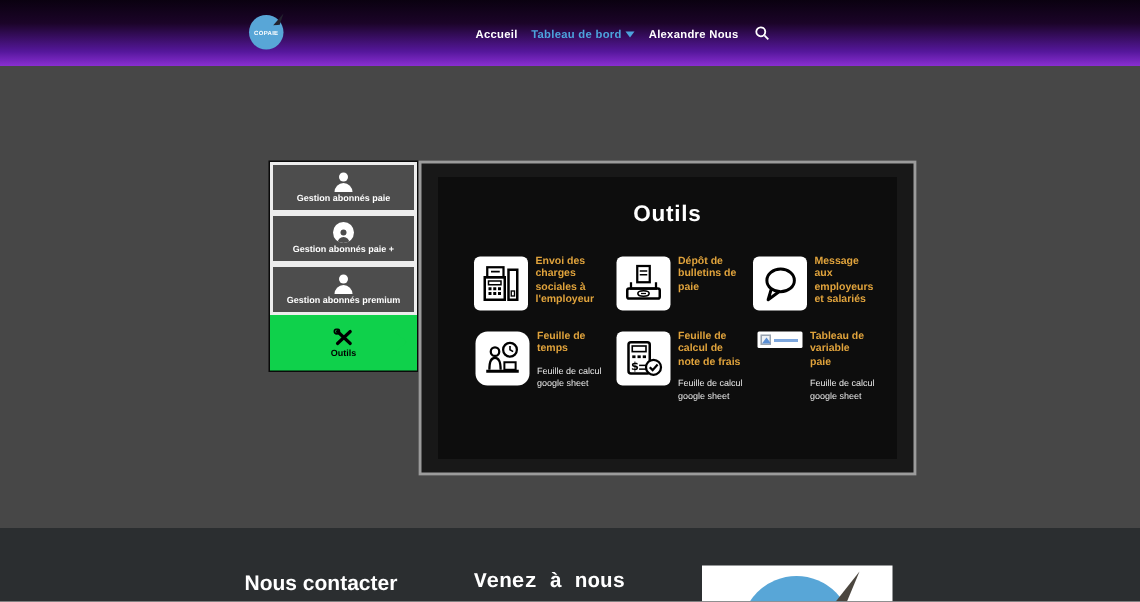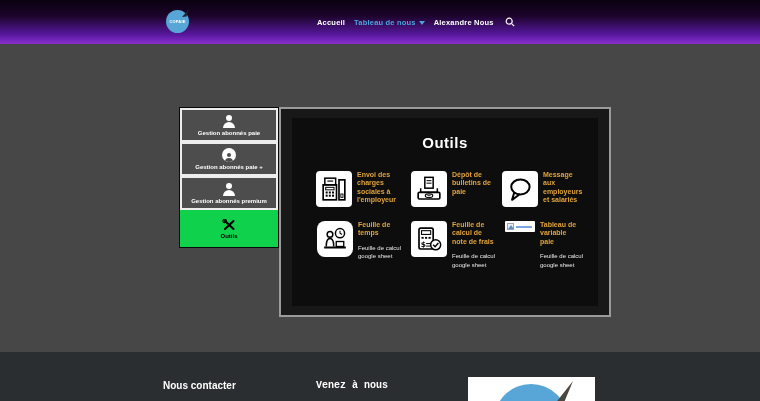--- a/index.html
+++ b/index.html
@@ -49,21 +49,21 @@
   .t-title { color:#e0a33c; font-size:7px; font-weight:bold; line-height:1.2; width:42px; }
   .t-sub { color:#e9e9e9; font-size:6px; line-height:1.45; margin-top:6px; width:46px; }
   .broken { width:30px; height:11px; background:#fff; border-radius:1px; display:flex; align-items:center; gap:2px; padding:1px 2px; flex:0 0 auto; }
   .broken .bi { width:7px; height:7px; border:1px solid #9aa4b0; position:relative; background:#eef2f6; }
   .broken .bi:after { content:""; position:absolute; left:0; bottom:0; width:0; height:0;
     border-left:3px solid transparent; border-right:3px solid transparent; border-bottom:4px solid #5b8fd4; }
   .broken .bline { width:16px; height:2px; background:#7da7de; }
 
   
   .footer { position:absolute; left:0; top:352px; width:760px; height:49px; background:#2b2e30; }
-  .f-head { position:absolute; top:28px; color:#fff; font-size:10px; font-weight:bold; }
+  .f-head { position:absolute; top:28px; color:#fff; font-size:14px; font-weight:bold; }
   .f-head.contact { left:163px; }
   .f-head.visit { left:316px;font-family:Liberation Mono, monospace; }
   .f-card { position:absolute; left:468px; top:25px; width:127px; height:24px; background:#fff; overflow:hidden; }
   .f-circle { position:absolute; left:26px; top:7px; width:74px; height:74px; border-radius:50%; background:#58a6d7; }
   .f-arrow { position:absolute; left:82px; top:2px; }
 </style>
 </head>
 <body>
 
 <div class="page">
@@ -71,21 +71,21 @@
   <div class="header">
     <div class="logo">
       <span class="logo-text">COPAIE</span>
       <svg class="logo-arrow" width="9" height="9" viewBox="0 0 9 9">
           <path d="M1 9 L8 1 L5.5 8.5 Z" fill="#23232e"></path>
         </svg>
     </div>
     <div class="nav">
       <span class="nav-link">Accueil</span>
       <span class="nav-link active">
-        <span>Tableau de nous</span>
+        <span>Tableau de bord</span>
         <span class="chev"></span>
       </span>
       <span class="nav-link">Alexandre Nous</span>
       <span class="search-btn">
         <svg width="10" height="10" viewBox="0 0 10 10">
             <circle cx="4.2" cy="4.2" r="3" fill="none" stroke="#fff" stroke-width="1.2"></circle>
             <line x1="6.6" y1="6.6" x2="9.2" y2="9.2" stroke="#fff" stroke-width="1.2"></line>
           </svg>
       </span>
     </div>

